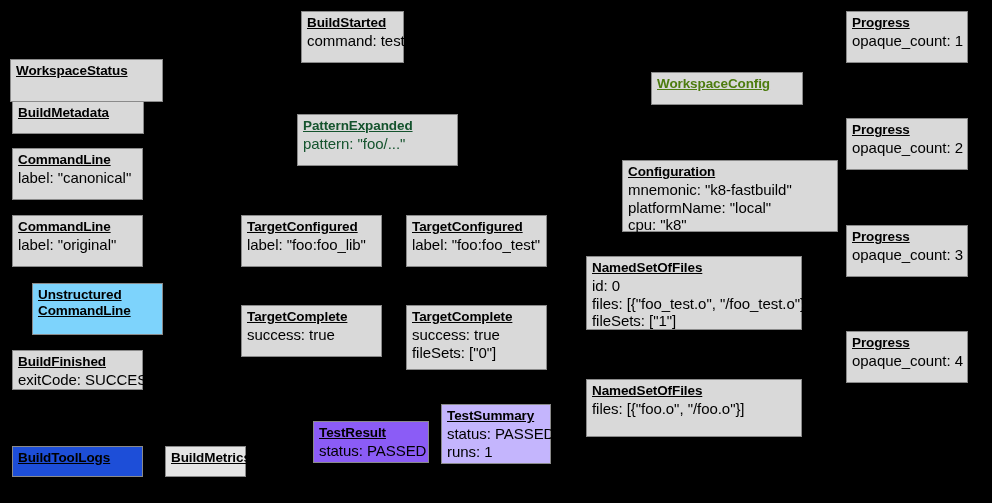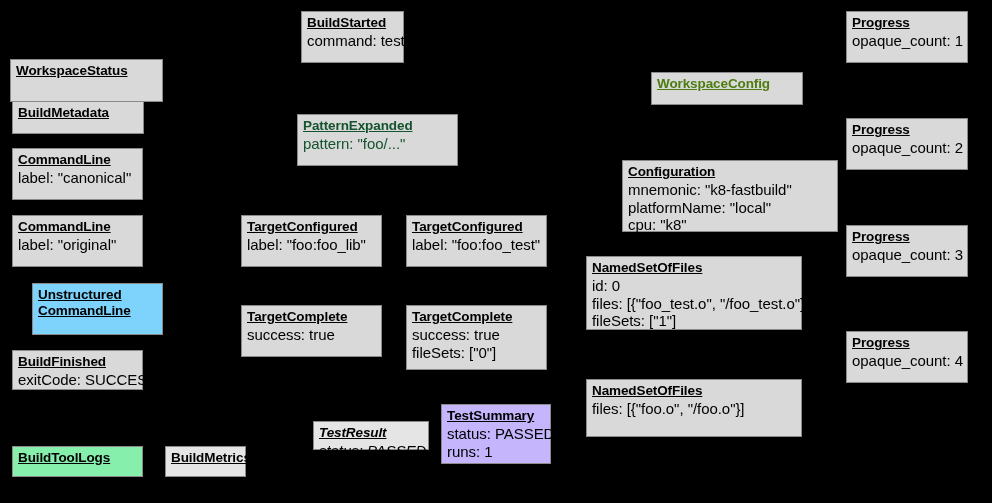--- a/index.html
+++ b/index.html
@@ -168,25 +168,25 @@
         <span class="node-field">files: [{"foo.o", "/foo.o"}]</span>
       </span>
     </div>
     <div class="node" style="left: 441px; top: 404px; width: 110px; height: 60px; background: #c4b5fd; border-color: rgb(138, 138, 138); color: rgb(0, 0, 0);">
       <span class="node-title">TestSummary</span>
       <span class="node-fields">
         <span class="node-field">status: PASSED</span>
         <span class="node-field">runs: 1</span>
       </span>
     </div>
-    <div class="node" style="left: 313px; top: 421px; width: 116px; height: 29px; background: #e5e5e5; border-color: rgb(138, 138, 138); color: rgb(0, 0, 0); font-style: italic;">
+    <div class="node" style="left: 313px; top: 421px; width: 116px; height: 42px; background: #8b5cf6; border-color: rgb(138, 138, 138); color: rgb(0, 0, 0);">
       <span class="node-title">TestResult</span>
       <span class="node-fields">
         <span class="node-field">status: PASSED</span>
       </span>
     </div>
-    <div class="node" style="left: 12px; top: 446px; width: 131px; height: 31px; background: #86efac; border-color: rgb(138, 138, 138); color: rgb(0, 0, 0);">
+    <div class="node" style="left: 12px; top: 446px; width: 131px; height: 31px; background: #1d4ed8; border-color: rgb(138, 138, 138); color: rgb(0, 0, 0);">
       <span class="node-title">BuildToolLogs</span>
     </div>
     <div class="node" style="left: 165px; top: 446px; width: 81px; height: 31px; background: #e5e5e5; border-color: rgb(138, 138, 138); color: rgb(0, 0, 0);">
       <span class="node-title">BuildMetrics</span>
     </div>
   </div>
 
 </body></html>

